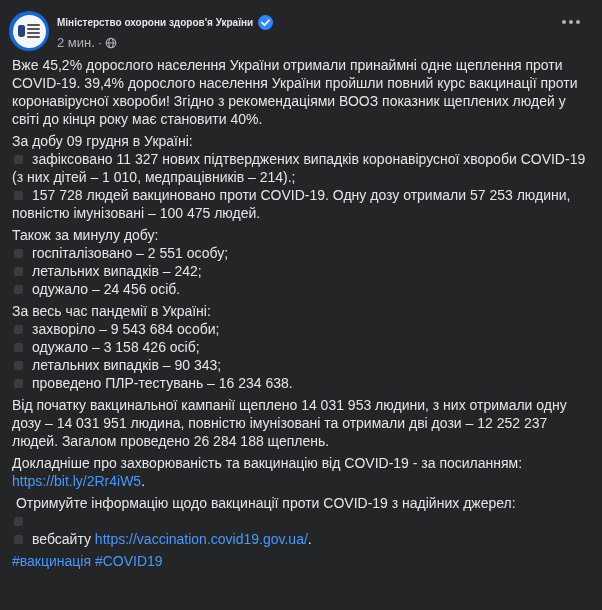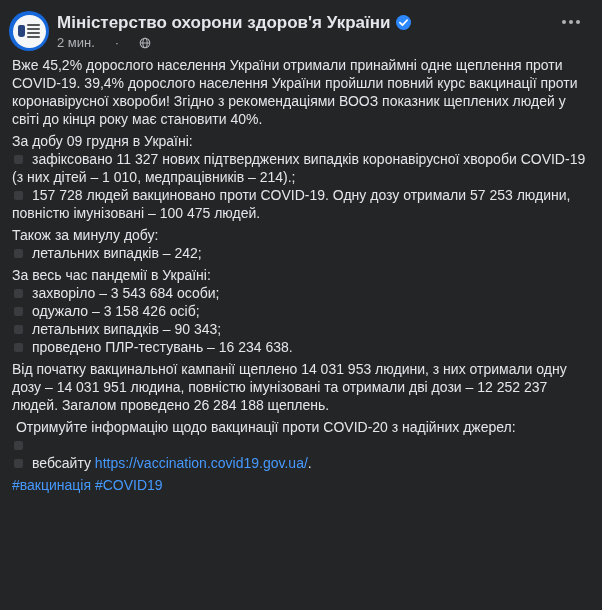--- a/index.html
+++ b/index.html
@@ -32,26 +32,26 @@
   .avatar-emblem{
     width:7px;height:12px;
     background:#27437e;
     border-radius:2px 2px 3px 3px;
   }
   .avatar-lines{display:flex;flex-direction:column;gap:2px;}
   .avatar-lines i{display:block;width:13px;height:2px;background:#55565a;border-radius:1px;}
   .header-text{margin-left:8px;padding-top:2px;min-width:0;}
   .name-row{display:flex;align-items:center;gap:5px;}
   .page-name{
-    font-size:17px;font-weight:bold;color:#e4e6eb;line-height:19px;
+    font-size:10px;font-weight:bold;color:#e4e6eb;line-height:19px;
     cursor:pointer;
   }
   .badge{width:15px;height:15px;flex-shrink:0;display:block;}
   .meta-row{
-    display:flex;align-items:center;gap:20px;
+    display:flex;align-items:center;gap:3px;
     margin-top:3px;
     font-size:13px;color:#b0b3b8;line-height:16px;
   }
   .menu-dots{
     position:absolute;right:18px;top:16px;
     display:flex;gap:3px;align-items:center;
     padding:4px;cursor:pointer;
   }
   .menu-dots i{display:block;width:4px;height:4px;border-radius:50%;background:#b0b3b8;}
   
@@ -122,34 +122,39 @@
       <div class="post-block">
         <div class="post-line"><span>Вже 45,2% дорослого населення України отримали принаймні одне щеплення проти COVID-19. 39,4% дорослого населення України пройшли повний курс вакцинації проти коронавірусної хвороби! Згідно з рекомендаціями ВООЗ показник щеплених людей у світі до кінця року має становити 40%.</span></div>
       </div>
       <div class="post-block">
         <div class="post-line"><span>За добу 09 грудня в Україні:</span></div>
         <div class="post-line"><span class="bullet-sq"></span><span>зафіксовано 11 327 нових підтверджених випадків коронавірусної хвороби COVID-19 (з них дітей – 1 010, медпрацівників – 214).;</span></div>
         <div class="post-line"><span class="bullet-sq"></span><span>157 728 людей вакциновано проти COVID-19. Одну дозу отримали 57 253 людини, повністю імунізовані – 100 475 людей.</span></div>
       </div>
       <div class="post-block">
         <div class="post-line"><span>Також за минулу добу:</span></div>
+        <div class="post-line"><span class="bullet-sq"></span><span>госпіталізовано – 2 551 особу;</span></div>
         <div class="post-line"><span class="bullet-sq"></span><span>летальних випадків – 242;</span></div>
+        <div class="post-line"><span class="bullet-sq"></span><span>одужало – 24 456 осіб.</span></div>
       </div>
       <div class="post-block">
         <div class="post-line"><span>За весь час пандемії в Україні:</span></div>
-        <div class="post-line"><span class="bullet-sq"></span><span>захворіло – 3 543 684 особи;</span></div>
+        <div class="post-line"><span class="bullet-sq"></span><span>захворіло – 9 543 684 особи;</span></div>
         <div class="post-line"><span class="bullet-sq"></span><span>одужало – 3 158 426 осіб;</span></div>
         <div class="post-line"><span class="bullet-sq"></span><span>летальних випадків – 90 343;</span></div>
         <div class="post-line"><span class="bullet-sq"></span><span>проведено ПЛР-тестувань – 16 234 638.</span></div>
       </div>
       <div class="post-block">
         <div class="post-line"><span>Від початку вакцинальної кампанії щеплено 14 031 953 людини, з них отримали одну дозу – 14 031 951 людина, повністю імунізовані та отримали дві дози – 12 252 237 людей. Загалом проведено 26 284 188 щеплень.</span></div>
       </div>
       <div class="post-block">
-        <div class="post-line"><span> Отримуйте інформацію щодо вакцинації проти COVID-20 з надійних джерел:</span></div>
+        <div class="post-line"><span>Докладніше про захворюваність та вакцинацію від COVID-19 - за посиланням: </span><a class="post-link">https://bit.ly/2Rr4iW5</a><span>.</span></div>
+      </div>
+      <div class="post-block">
+        <div class="post-line"><span> Отримуйте інформацію щодо вакцинації проти COVID-19 з надійних джерел:</span></div>
         <div class="post-line"><span class="bullet-sq"></span></div>
         <div class="post-line"><span class="bullet-sq"></span><span>вебсайту </span><a class="post-link">https://vaccination.covid19.gov.ua/</a><span>.</span></div>
       </div>
       <div class="post-block">
         <div class="post-line"><a class="post-link">#вакцинація</a><span> </span><a class="post-link">#COVID19</a></div>
       </div>
     </div>
 
 </div>
 

